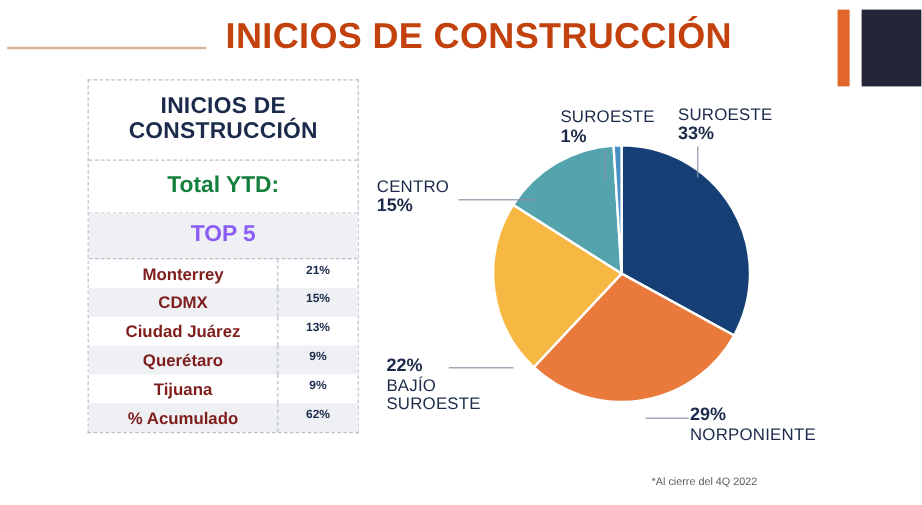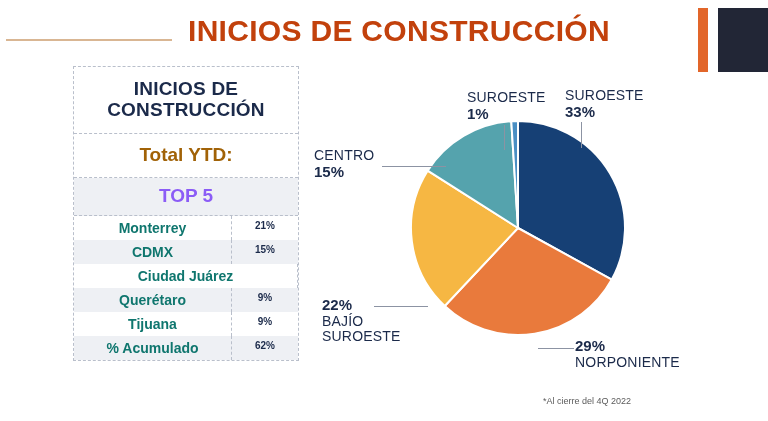--- a/index.html
+++ b/index.html
@@ -77,21 +77,21 @@
     font-weight: bold;
     line-height: 1.12;
     color: #1b2a4a;
     letter-spacing: 0.2px;
   }
   .it-total {
     padding: 10px 6px 11px;
     font-size: 19px;
     font-weight: bold;
     line-height: 1.18;
-    color: #a16207;
+    color: #15803d;
   }
   .it-total sup { font-size: 11px; vertical-align: super; }
   .it-top5 {
     padding: 7px 6px 8px;
     font-size: 19px;
     font-weight: bold;
     color: #8b5cf6;
     background: #eef0f4;
   }
 
@@ -100,21 +100,21 @@
     border-bottom: none;
     align-items: stretch;
   }
   .it-data-row.stripe { background: #eef0f4; }
   .it-label {
     flex: 1 1 auto;
     text-align: center;
     padding: 4px 4px 4px 4px;
     font-size: 14px;
     font-weight: bold;
-    color: #0f766e;
+    color: #7f1d1d;
     border-right: 1px dashed #b9bfcb;
     box-sizing: border-box;
   }
   .it-value {
     width: 66px;
     flex: 0 0 66px;
     text-align: center;
     padding: 4px 2px;
     font-size: 10px;
     font-weight: bold;
@@ -208,20 +208,21 @@
   <div class="it-row it-data-row">
     <div class="it-label">Monterrey</div>
     <div class="it-value">21%</div>
   </div>
   <div class="it-row it-data-row stripe">
     <div class="it-label">CDMX</div>
     <div class="it-value">15%</div>
   </div>
   <div class="it-row it-data-row">
     <div class="it-label">Ciudad Juárez</div>
+    <div class="it-value">13%</div>
   </div>
   <div class="it-row it-data-row stripe">
     <div class="it-label">Querétaro</div>
     <div class="it-value">9%</div>
   </div>
   <div class="it-row it-data-row">
     <div class="it-label">Tijuana</div>
     <div class="it-value">9%</div>
   </div>
   <div class="it-row it-data-row stripe">

